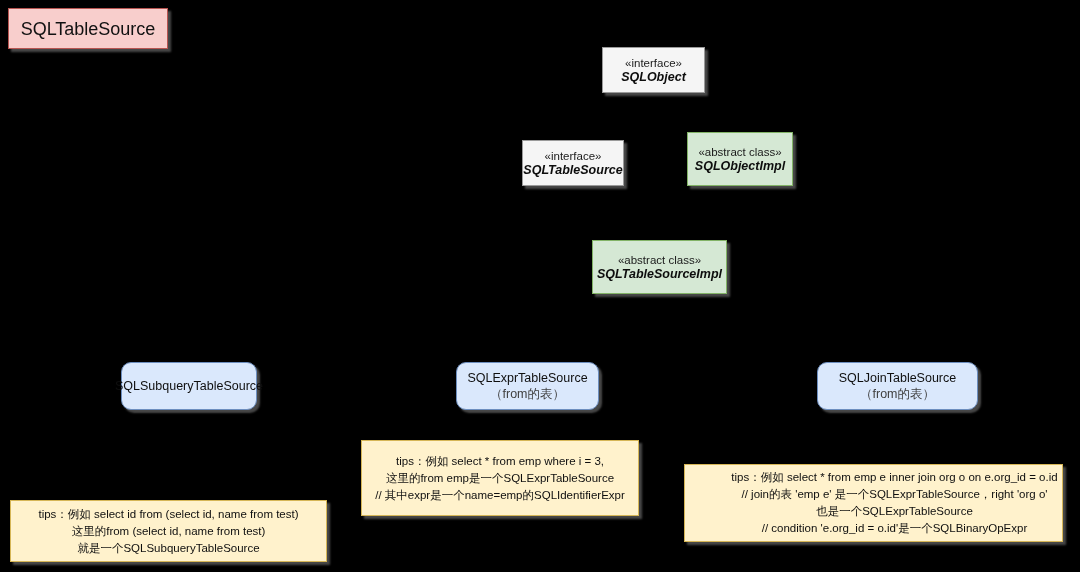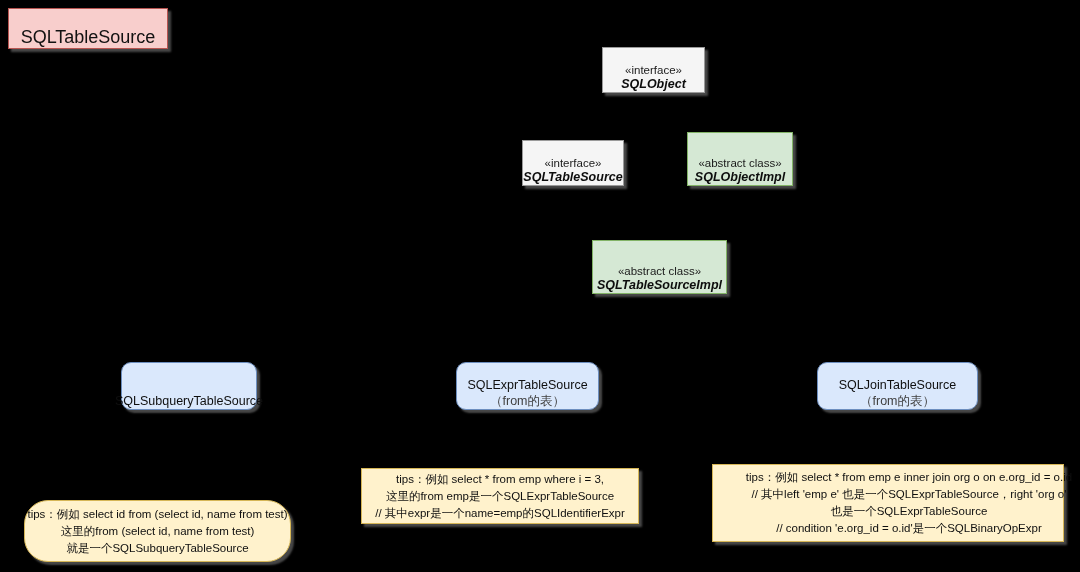--- a/index.html
+++ b/index.html
@@ -5,21 +5,21 @@
   html,body{margin:0;padding:0;background:#000;}
   body{
     width:1080px;height:572px;position:relative;overflow:hidden;
     font-family:"Liberation Sans","DejaVu Sans",sans-serif;
     -webkit-font-smoothing:antialiased;
   }
   .canvas{position:absolute;inset:0;background:#000;}
   svg.links{position:absolute;left:0;top:0;width:1080px;height:572px;pointer-events:none;}
 
   .node{position:absolute;box-sizing:border-box;display:flex;flex-direction:column;
-        align-items:center;justify-content:flex-end;text-align:center;
+        align-items:center;justify-content:center;text-align:center;
         box-shadow:3px 3px 2px rgba(255,255,255,0.28);}
   .node .stereo{font-size:11.5px;line-height:14px;color:#1a1a1a;font-weight:400;}
   .node .nm{font-size:12.5px;line-height:15px;color:#0d0d0d;font-weight:bold;font-style:italic;}
 
   
   .n-pink{background:#f8cecc;border:1.6px solid #b85450;}
   .n-pink .title{font-size:18px;color:#111;line-height:22px;}
 
   
   .n-white{background:#f5f5f5;border:1.4px solid #9a9a9a;}
@@ -101,32 +101,32 @@
   <div class="node n-blue" style="left:456px;top:362px;width:143px;height:48px;">
     <div class="l1">SQLExprTableSource</div>
     <div class="l2">（from的表）</div>
   </div>
 
   <div class="node n-blue" style="left:817px;top:362px;width:161px;height:48px;">
     <div class="l1">SQLJoinTableSource</div>
     <div class="l2">（from的表）</div>
   </div>
 
-  <div class="node n-tip tip-c" style="left:24px;top:500px;width:267px;height:62px;border-radius:24px;">
+  <div class="node n-tip tip-c" style="left:10px;top:500px;width:317px;height:62px;">
     <div class="tl">tips：例如 select id from (select id, name from test)</div>
     <div class="tl">这里的from (select id, name from test)</div>
     <div class="tl">就是一个SQLSubqueryTableSource</div>
   </div>
 
-  <div class="node n-tip tip-c" style="left:361px;top:468px;width:278px;height:56px;">
+  <div class="node n-tip tip-c" style="left:361px;top:440px;width:278px;height:76px;">
     <div class="tl">tips：例如 select * from emp where i = 3,</div>
     <div class="tl">这里的from emp是一个SQLExprTableSource</div>
     <div class="tl">// 其中expr是一个name=emp的SQLIdentifierExpr</div>
   </div>
 
-  <div class="node n-tip tip-l" style="left:712px;top:464px;width:352px;height:78px;padding-left:35px;">
+  <div class="node n-tip tip-l" style="left:684px;top:464px;width:379px;height:78px;padding-left:35px;">
     <div class="tl">tips：例如 select * from emp e inner join org o on e.org_id = o.id</div>
-    <div class="tl">// 其中left 'emp e' 也是一个SQLExprTableSource，right 'org o'</div>
+    <div class="tl">// join的表 'emp e' 是一个SQLExprTableSource，right 'org o'</div>
     <div class="tl">也是一个SQLExprTableSource</div>
     <div class="tl">// condition 'e.org_id = o.id'是一个SQLBinaryOpExpr</div>
   </div>
 
 </div>
 
 </body></html>

